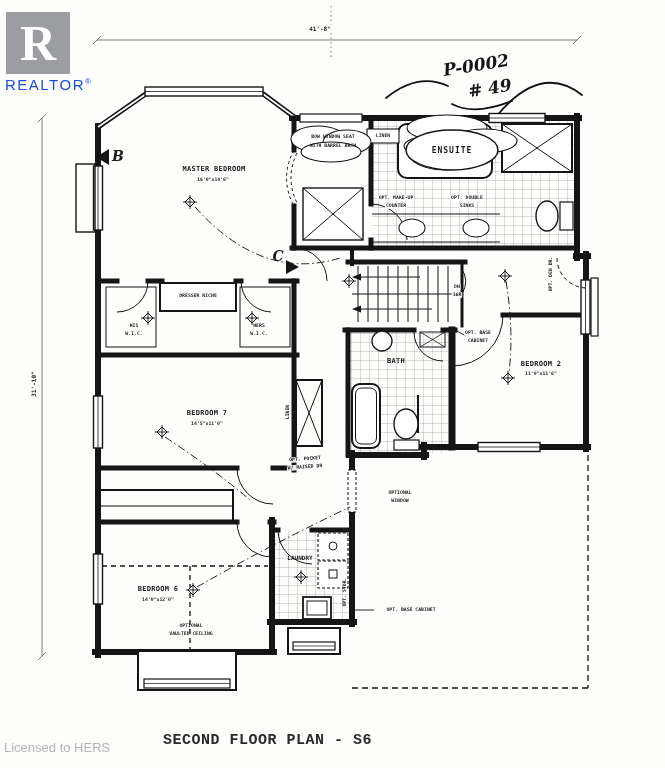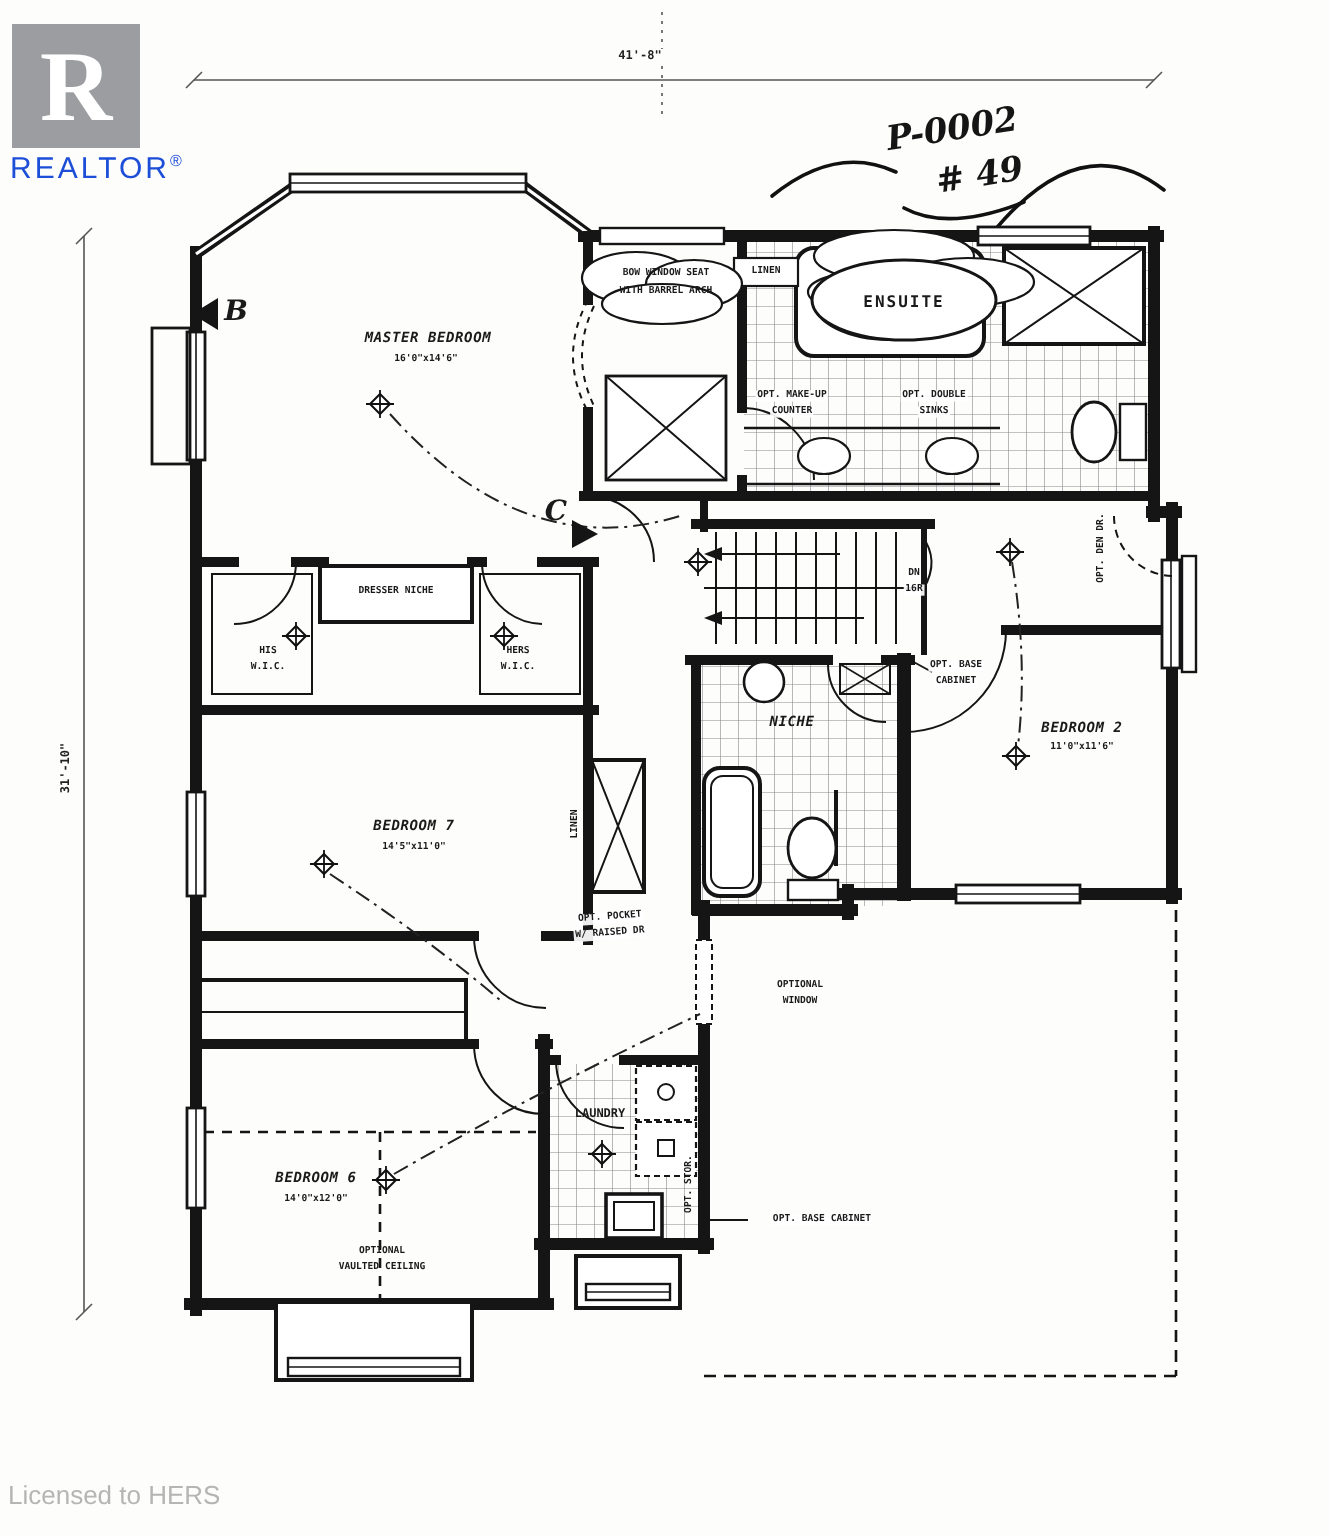--- a/index.html
+++ b/index.html
@@ -3,21 +3,21 @@
 <meta charset="utf-8">
 <style>
   html,body{margin:0;padding:0;background:#e8e8e8;}
   .page{position:relative;width:665px;height:768px;background:#fdfdfc;overflow:hidden;
         font-family:"DejaVu Sans Mono",monospace;}
   svg.plan{position:absolute;left:0;top:0;}
   .lbl{position:absolute;font-family:"DejaVu Sans Mono",monospace;font-weight:bold;
        color:#1a1a1a;white-space:pre;text-align:center;line-height:1.15;
        transform:translate(-50%,-50%);}
   .s8{font-size:8px;letter-spacing:.4px;text-align:center;}
-  .s7{font-size:7px;letter-spacing:.3px;font-style:italic;}
+  .s7{font-size:7px;letter-spacing:.3px;}
   .s6{font-size:6px;}
   .xs{font-size:6px;transform:translate(-50%,-50%) scale(.8);}
   .chip{background:rgba(255,255,255,.92);padding:0 1px;}
   .v{font-size:6px;transform:translate(-50%,-50%) rotate(-90deg) scale(.8);}
   .tilt{font-size:6px;transform:translate(-50%,-50%) rotate(-4deg) scale(.8);}
   .marker{font:italic bold 14px "DejaVu Serif",serif;}
   .hand{position:absolute;font:italic bold 17px "DejaVu Serif",serif;color:#151515;
         transform:rotate(-9deg);white-space:nowrap;}
   .title{position:absolute;font:bold 15px "Liberation Mono",monospace;color:#2a2a2a;
          letter-spacing:.5px;white-space:nowrap;}
@@ -264,20 +264,21 @@
     <use href="#fan" x="301" y="577"></use>
   </g>
 </svg>
 
 <div class="logo">
   <span>R</span>
 </div>
 <div class="logocap"><span>REALTOR</span><sup style="font-size:8px">®</sup></div>
 <div class="license">Licensed to HERS</div>
 
+<div class="title" style="left:163px;top:732px">SECOND FLOOR PLAN - S6</div>
 
 <div class="hand" style="left:443px;top:55px">P-0002</div>
 <div class="hand" style="left:468px;top:78px"># 49</div>
 
 <div class="dim" style="left:320px;top:28px">41'-8"</div>
 <div class="dim dimv" style="left:33px;top:384px">31'-10"</div>
 
 <div class="lbl marker" style="left:118px;top:156px">B</div>
 <div class="lbl marker" style="left:278px;top:256px">C</div>
 
@@ -287,21 +288,21 @@
 <div class="lbl s7" style="left:541px;top:364px">BEDROOM 2</div>
 <div class="lbl xs" style="left:541px;top:374px">11'0"x11'6"</div>
 
 <div class="lbl s7" style="left:207px;top:413px">BEDROOM 7</div>
 <div class="lbl xs" style="left:207px;top:424px">14'5"x11'0"</div>
 
 <div class="lbl s7" style="left:158px;top:589px">BEDROOM 6</div>
 <div class="lbl xs" style="left:158px;top:600px">14'0"x12'0"</div>
 
 <div class="lbl s8" style="left:452px;top:151px;letter-spacing:1px">ENSUITE</div>
-<div class="lbl s7" style="left:396px;top:361px">NICHE</div>
+<div class="lbl s7" style="left:396px;top:361px">BATH</div>
 <div class="lbl s6" style="left:300px;top:558px">LAUNDRY</div>
 
 <div class="lbl xs" style="left:134px;top:326px">HIS</div>
 <div class="lbl xs" style="left:134px;top:334px">W.I.C.</div>
 <div class="lbl xs" style="left:259px;top:326px">HERS</div>
 <div class="lbl xs" style="left:259px;top:334px">W.I.C.</div>
 
 <div class="lbl xs" style="left:198px;top:296px">DRESSER NICHE</div>
 <div class="lbl xs" style="left:383px;top:136px">LINEN</div>
 <div class="lbl v" style="left:288px;top:412px">LINEN</div>

